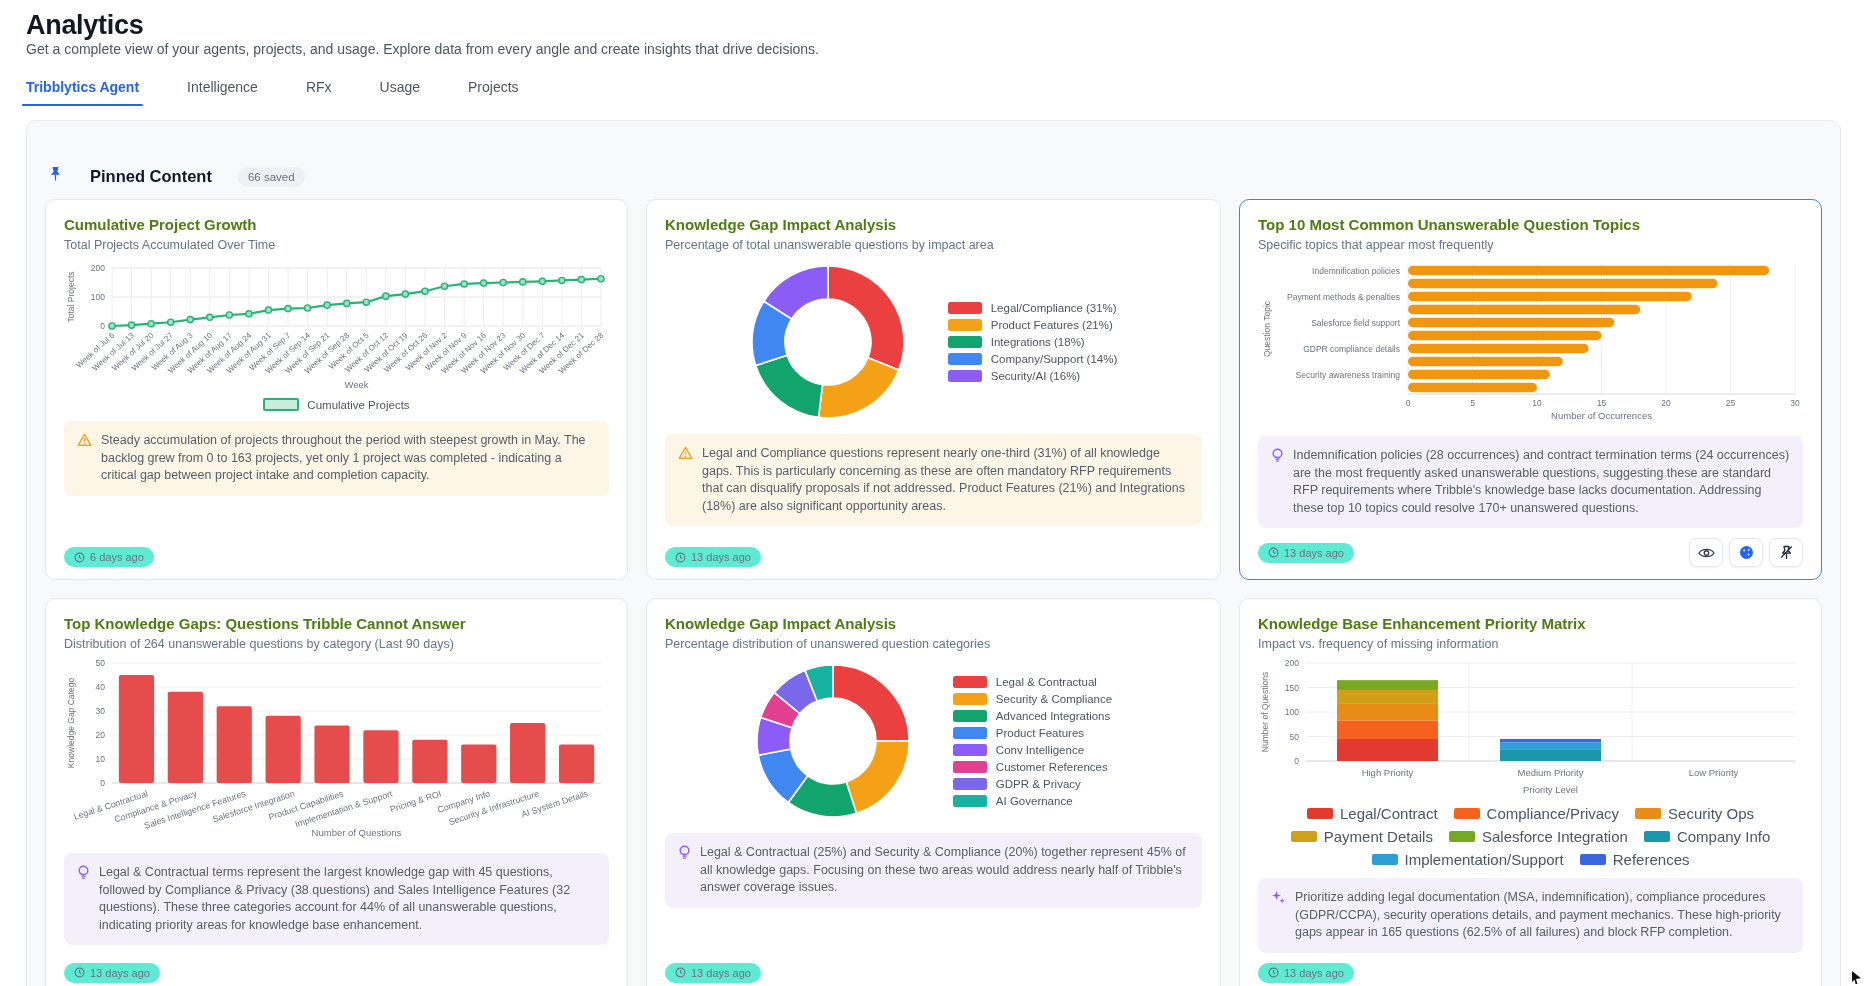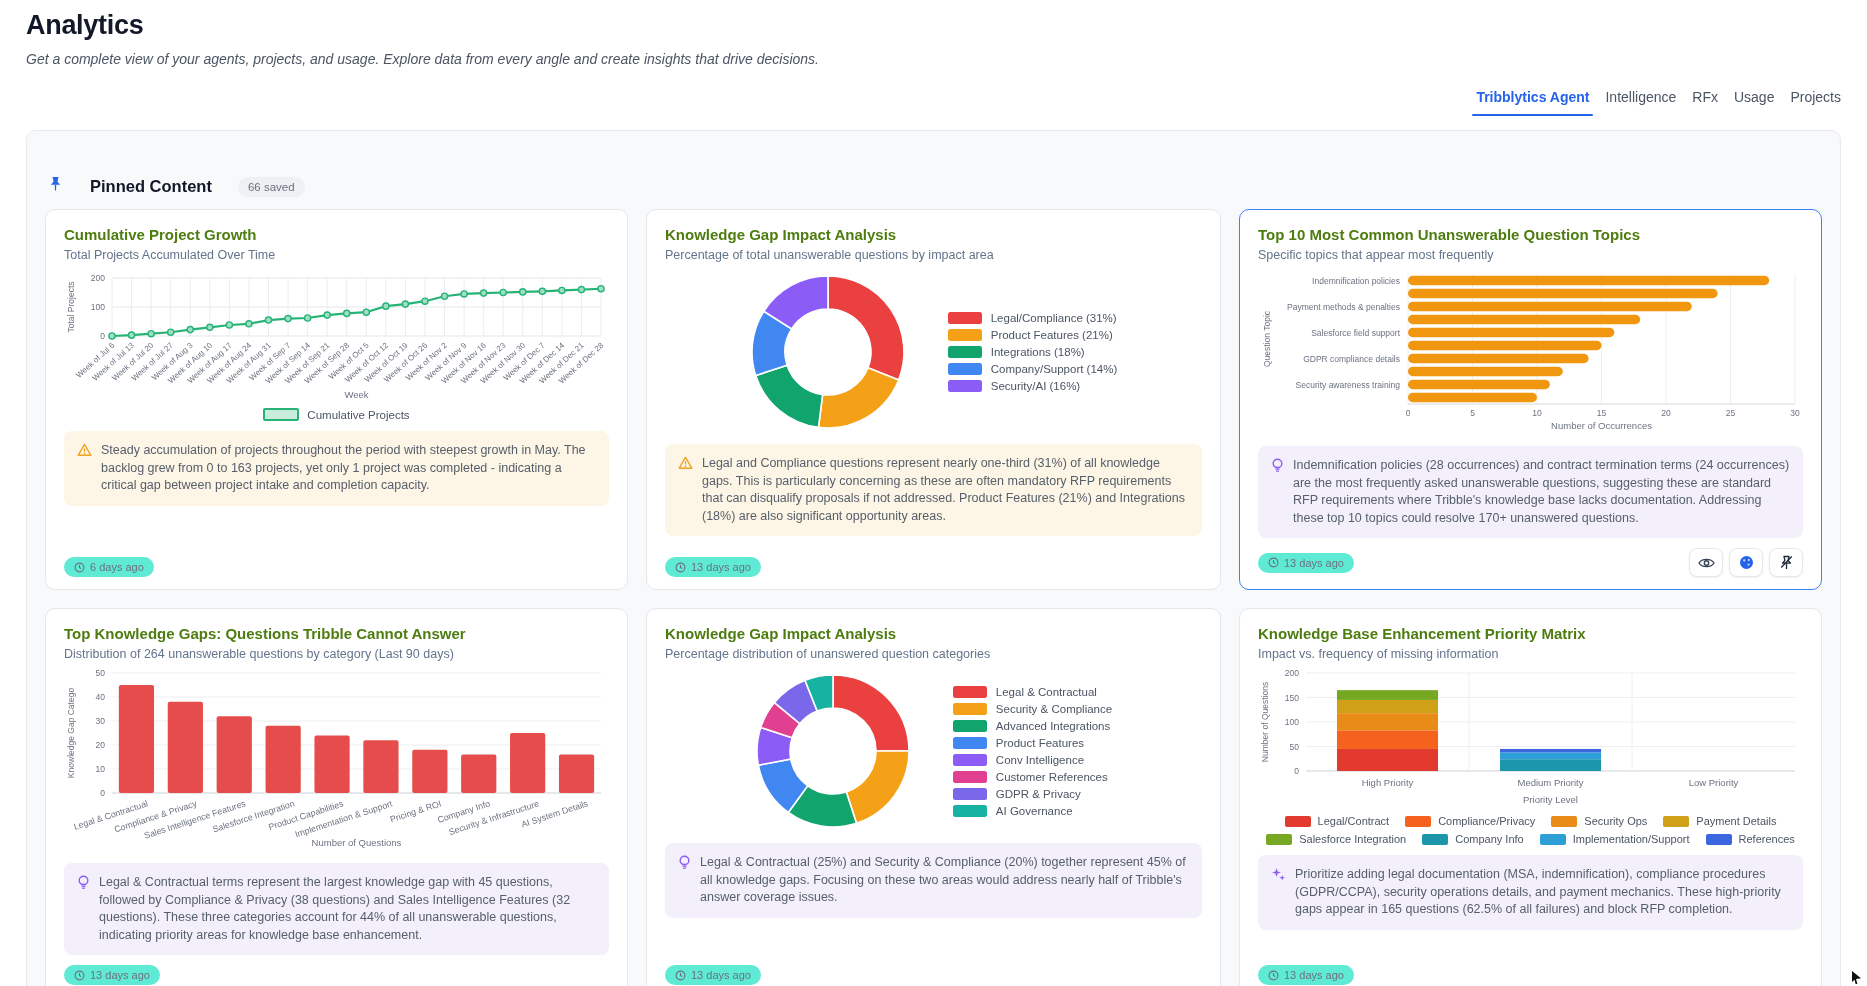--- a/index.html
+++ b/index.html
@@ -1,20 +1,20 @@
 <!DOCTYPE html>
 <html style="--accent: #2563eb;"><head>
 <meta charset="utf-8">
 <style>
   * { margin:0; padding:0; box-sizing:border-box; }
   html,body { width:1867px; height:986px; background:#ffffff; font-family:"Liberation Sans", sans-serif; overflow:hidden; }
   .page { padding:10px 26px 0 26px; position:relative; height:100%; }
   .page-title { font-size:27px; font-weight:700; color:#111827; letter-spacing:-0.3px; }
-  .page-subtitle { margin-top:10px; font-size:14px; color:#4b5563;font-style:italic; }
-  .tabs { display:flex; gap:16px; margin-top:22px;justify-content:flex-end; }
+  .page-subtitle { font-size:14px; color:#4b5563; }
+  .tabs { display:flex; gap:48px; margin-top:22px; }
   .tab { font-size:14px; color:#4b5563; padding-bottom:11px; cursor:pointer; position:relative; }
   .tab.active { color:var(--accent,#2563eb); font-weight:700; }
   .tab.active::after { content:""; position:absolute; left:-4px; right:-4px; bottom:0; height:2.5px; background:var(--accent,#2563eb); border-radius:2px; }
   .panel { margin-top:14px; background:#f8f9fb; border:1px solid #e8eaee; border-radius:10px; padding:16px 18px 8px 18px; }
   .panel-header { display:flex; align-items:center; gap:26px; padding:2px 2px 12px 2px;margin-top:27px; }
   .panel-title { font-size:16.5px; font-weight:700; color:#111827; }
   .saved-badge { font-size:11.5px; color:#6b7280; background:#eef0f3; border-radius:999px; padding:4px 10px; font-weight:400; }
   .cards { display:grid; grid-template-columns:repeat(3,1fr); gap:18px; }
   .card { background:#ffffff; border:1px solid #e5e7eb; border-radius:10px; padding:16px 18px 12px 18px; display:flex; flex-direction:column; }
   .card.selected { border:1.5px solid #3b82f6; }
@@ -22,21 +22,21 @@
   .card-subtitle { font-size:12.5px; color:#64748b; margin-top:5px; }
   .chart { margin-top:6px; }
   svg text { font-family:"Liberation Sans", sans-serif; }
   .line-legend { display:flex; align-items:center; justify-content:center; gap:8px; font-size:11.5px; color:#4b5563; margin-top:2px; }
   .lg-swatch { display:inline-block; width:36px; height:13px; border-radius:2px; }
   .donut-row { display:flex; align-items:center; justify-content:center; gap:42px; padding:6px 0 4px 0; }
   .donut-legend { display:flex; flex-direction:column; gap:5px; }
   .donut-legend .li { display:flex; align-items:center; gap:9px; font-size:11.5px; color:#4b5563; white-space:nowrap; }
   .donut-legend .sw { width:34px; height:12px; border-radius:2.5px; flex:0 0 auto; }
   .stack-legend { display:flex; flex-wrap:wrap; justify-content:center; column-gap:16px; row-gap:6px; margin-top:4px; padding:0 8px; }
-  .stack-legend .li { display:flex; align-items:center; gap:7px; font-size:11px; color:#4b5563; white-space:nowrap; }
+  .stack-legend .li { display:flex; align-items:center; gap:7px; font-size:15px; color:#4b5563; white-space:nowrap; }
   .stack-legend .sw { width:26px; height:11px; border-radius:2px; }
   .insight { display:flex; gap:9px; border-radius:8px; padding:11px 13px; margin-top:10px; font-size:12.5px; line-height:1.4; color:#57606a; }
   .insight.warning { background:#fdf5e6; }
   .insight.idea, .insight.sparkle { background:#f3f0fb; }
   .insight .ins-icon { flex:0 0 auto; margin-top:1px; }
   .card-footer { display:flex; align-items:center; margin-top:auto; padding-top:10px; }
   .time-badge { display:inline-flex; align-items:center; gap:5px; font-size:11px; color:#6b7280; background:#5eead4; border-radius:999px; padding:4px 10px; }
   .actions { margin-left:auto; display:flex; gap:6px; }
   .icon-btn { width:34px; height:29px; background:#fff; border:1px solid #e5e7eb; border-radius:8px; display:flex; align-items:center; justify-content:center; box-shadow:0 1px 2px rgba(0,0,0,0.06); cursor:pointer; }
   .viewall-row { display:flex; justify-content:flex-end; padding:10px 6px 6px 0; }

